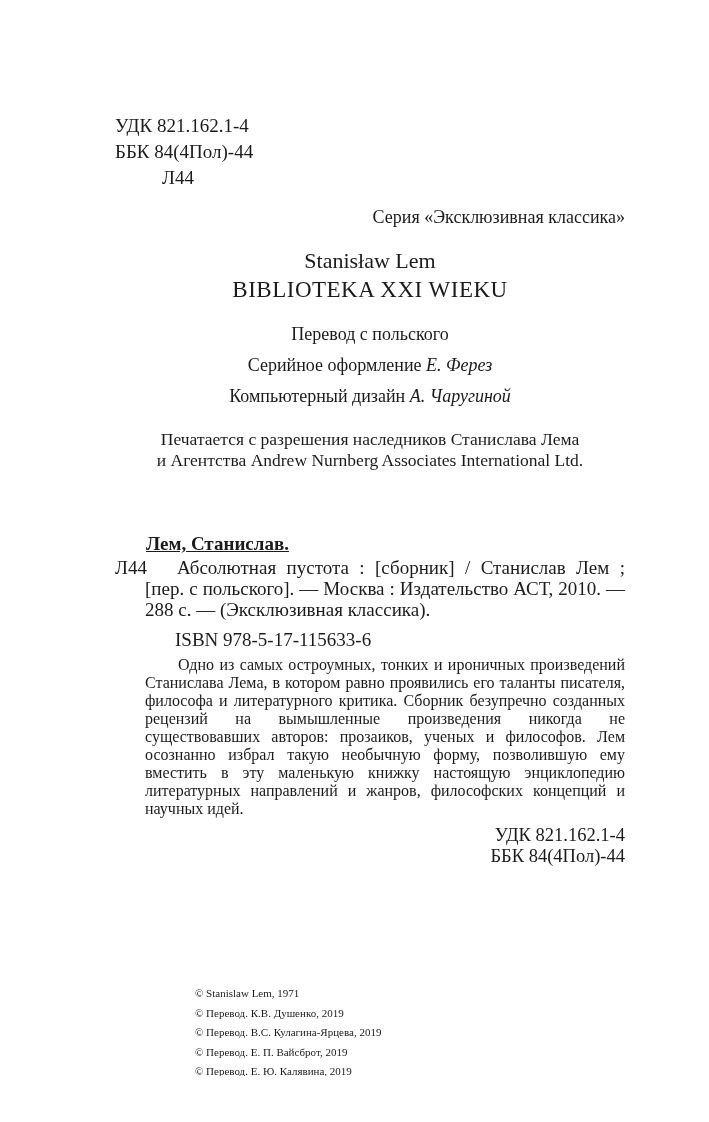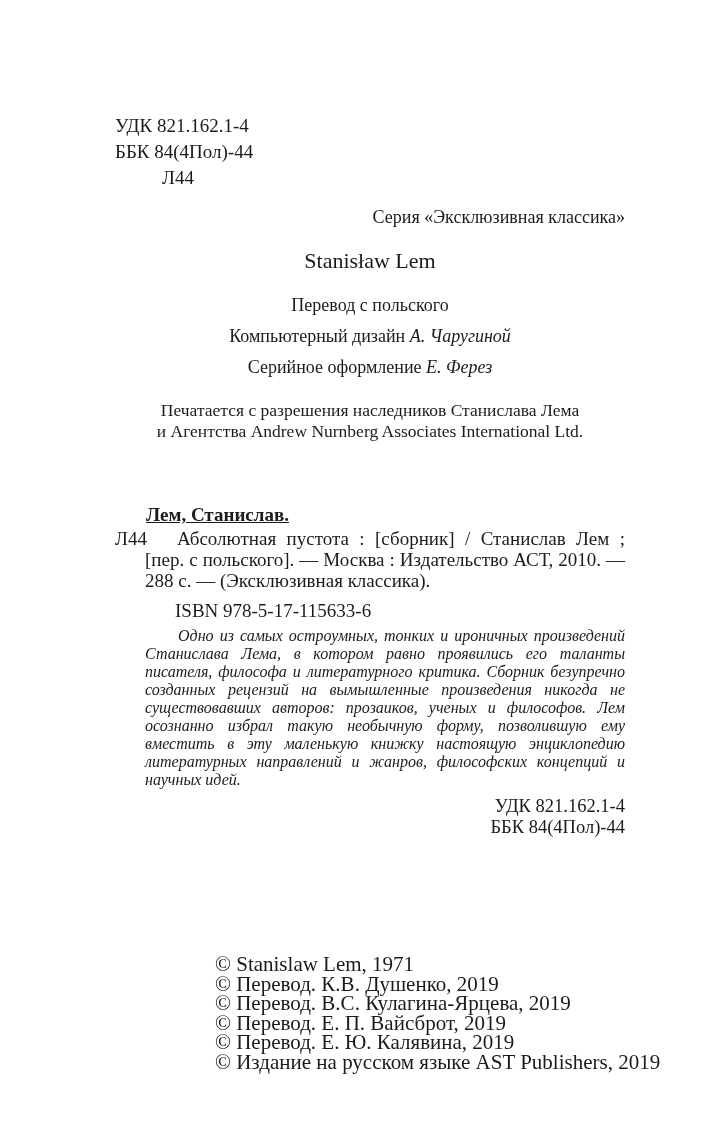--- a/index.html
+++ b/index.html
@@ -101,64 +101,64 @@
     margin-left: 60px;
     font-size: 19px;
     line-height: 22px;
   }
   .annotation {
     margin: 5px 0 0 30px;
     font-size: 16px;
     line-height: 18px;
     text-align: justify;
     text-indent: 33px;
-    font-style: italic;
   }
   .codes-bottom {
     margin-top: 7px;
     text-align: right;
     font-size: 18.5px;
     line-height: 21px;
   }
 
   
   .copyright-block {
     margin-top: 117px;
-    margin-left: 100px;
-    font-size: 21px;
+    margin-left: 80px;
+    font-size: 11px;
     line-height: 19.5px;
   }
   .copyright-line { white-space: nowrap; }
 </style>
 </head>
 <body>
 
 <div class="page">
   <div class="content">
 
     <div class="codes-top">
       <div class="code-line">УДК 821.162.1-4</div>
       <div class="code-line">ББК 84(4Пол)-44</div>
       <div class="code-line card-code-top">Л44</div>
     </div>
 
     <div class="series-line">Серия «Эксклюзивная классика»</div>
 
     <div class="author-name">Stanisław Lem</div>
+    <div class="book-title">BIBLIOTEKA XXI WIEKU</div>
 
     <div class="translation-note">Перевод с польского</div>
 
     <div class="credit-line">
-      <span>Компьютерный дизайн</span>
-      <span class="credit-name">А. Чаругиной</span>
+      <span>Серийное оформление</span>
+      <span class="credit-name">Е. Ферез</span>
     </div>
 
     <div class="credit-line">
-      <span>Серийное оформление</span>
-      <span class="credit-name">Е. Ферез</span>
+      <span>Компьютерный дизайн</span>
+      <span class="credit-name">А. Чаругиной</span>
     </div>
 
     <div class="permission-note">
       <div>Печатается с разрешения наследников Станислава Лема</div>
       <div>и Агентства Andrew Nurnberg Associates International Ltd.</div>
     </div>
 
     <div class="catalog-card">
       <div class="card-author-heading">Лем, Станислав.</div>
 

